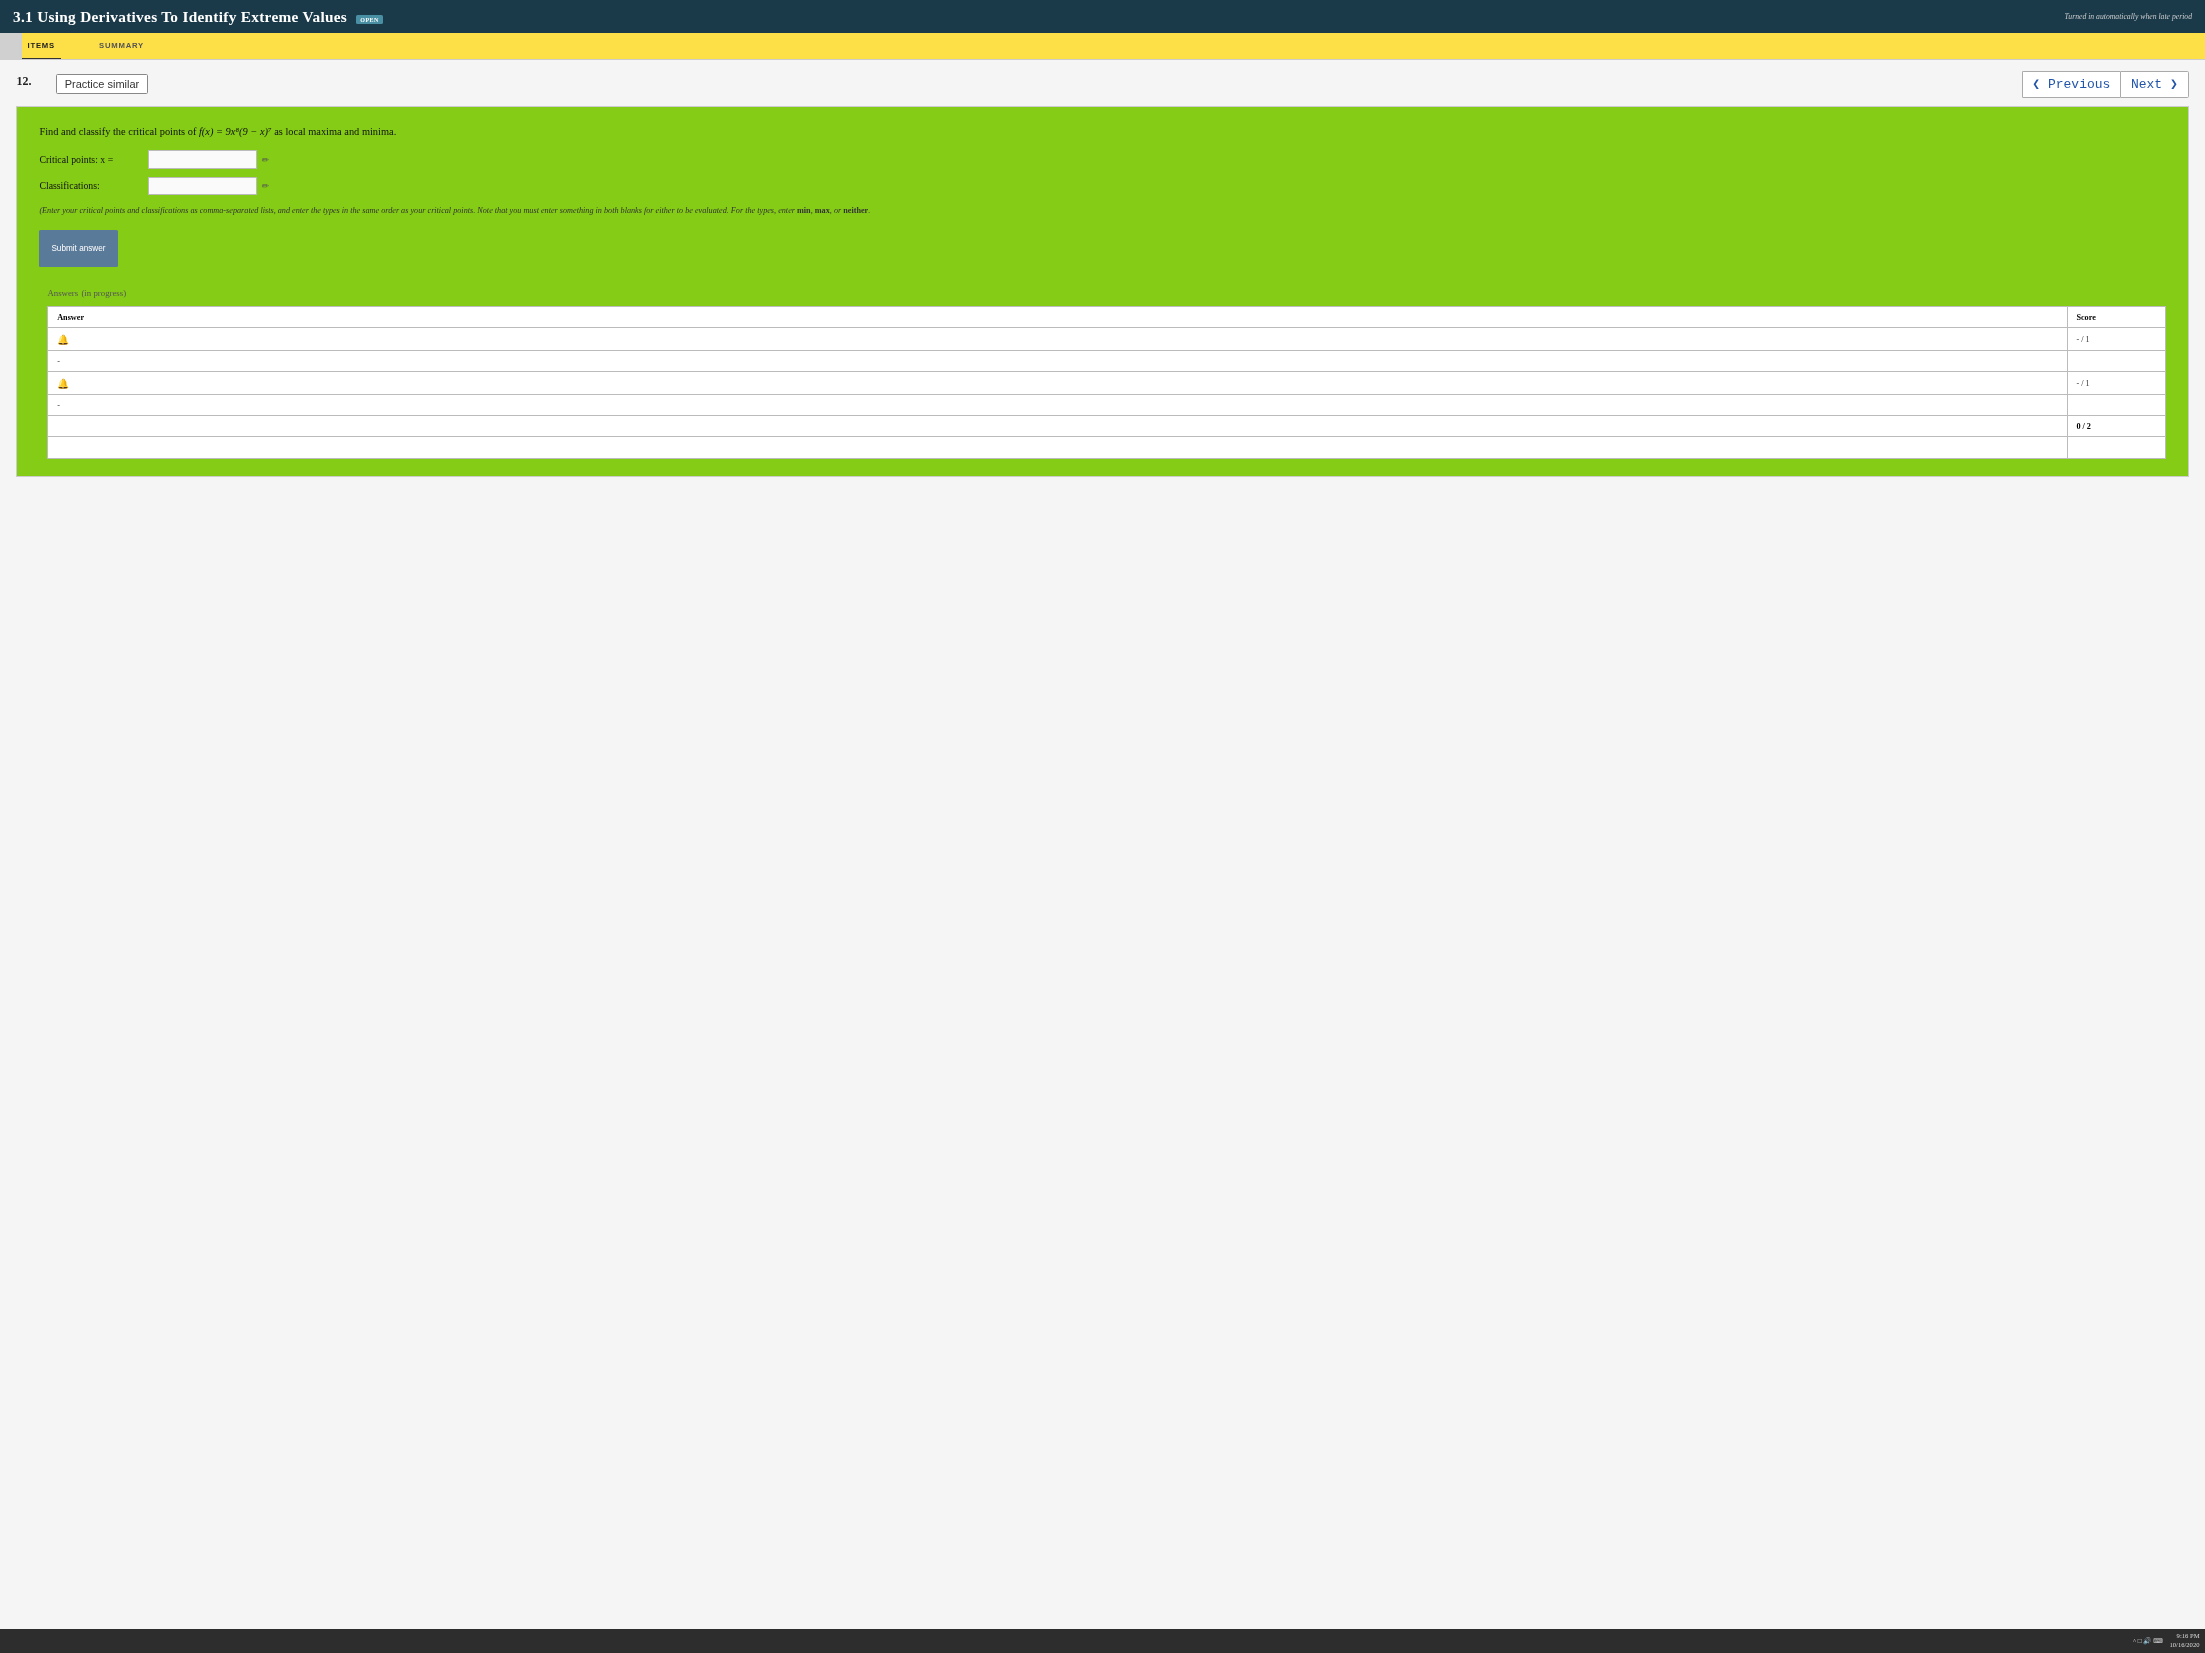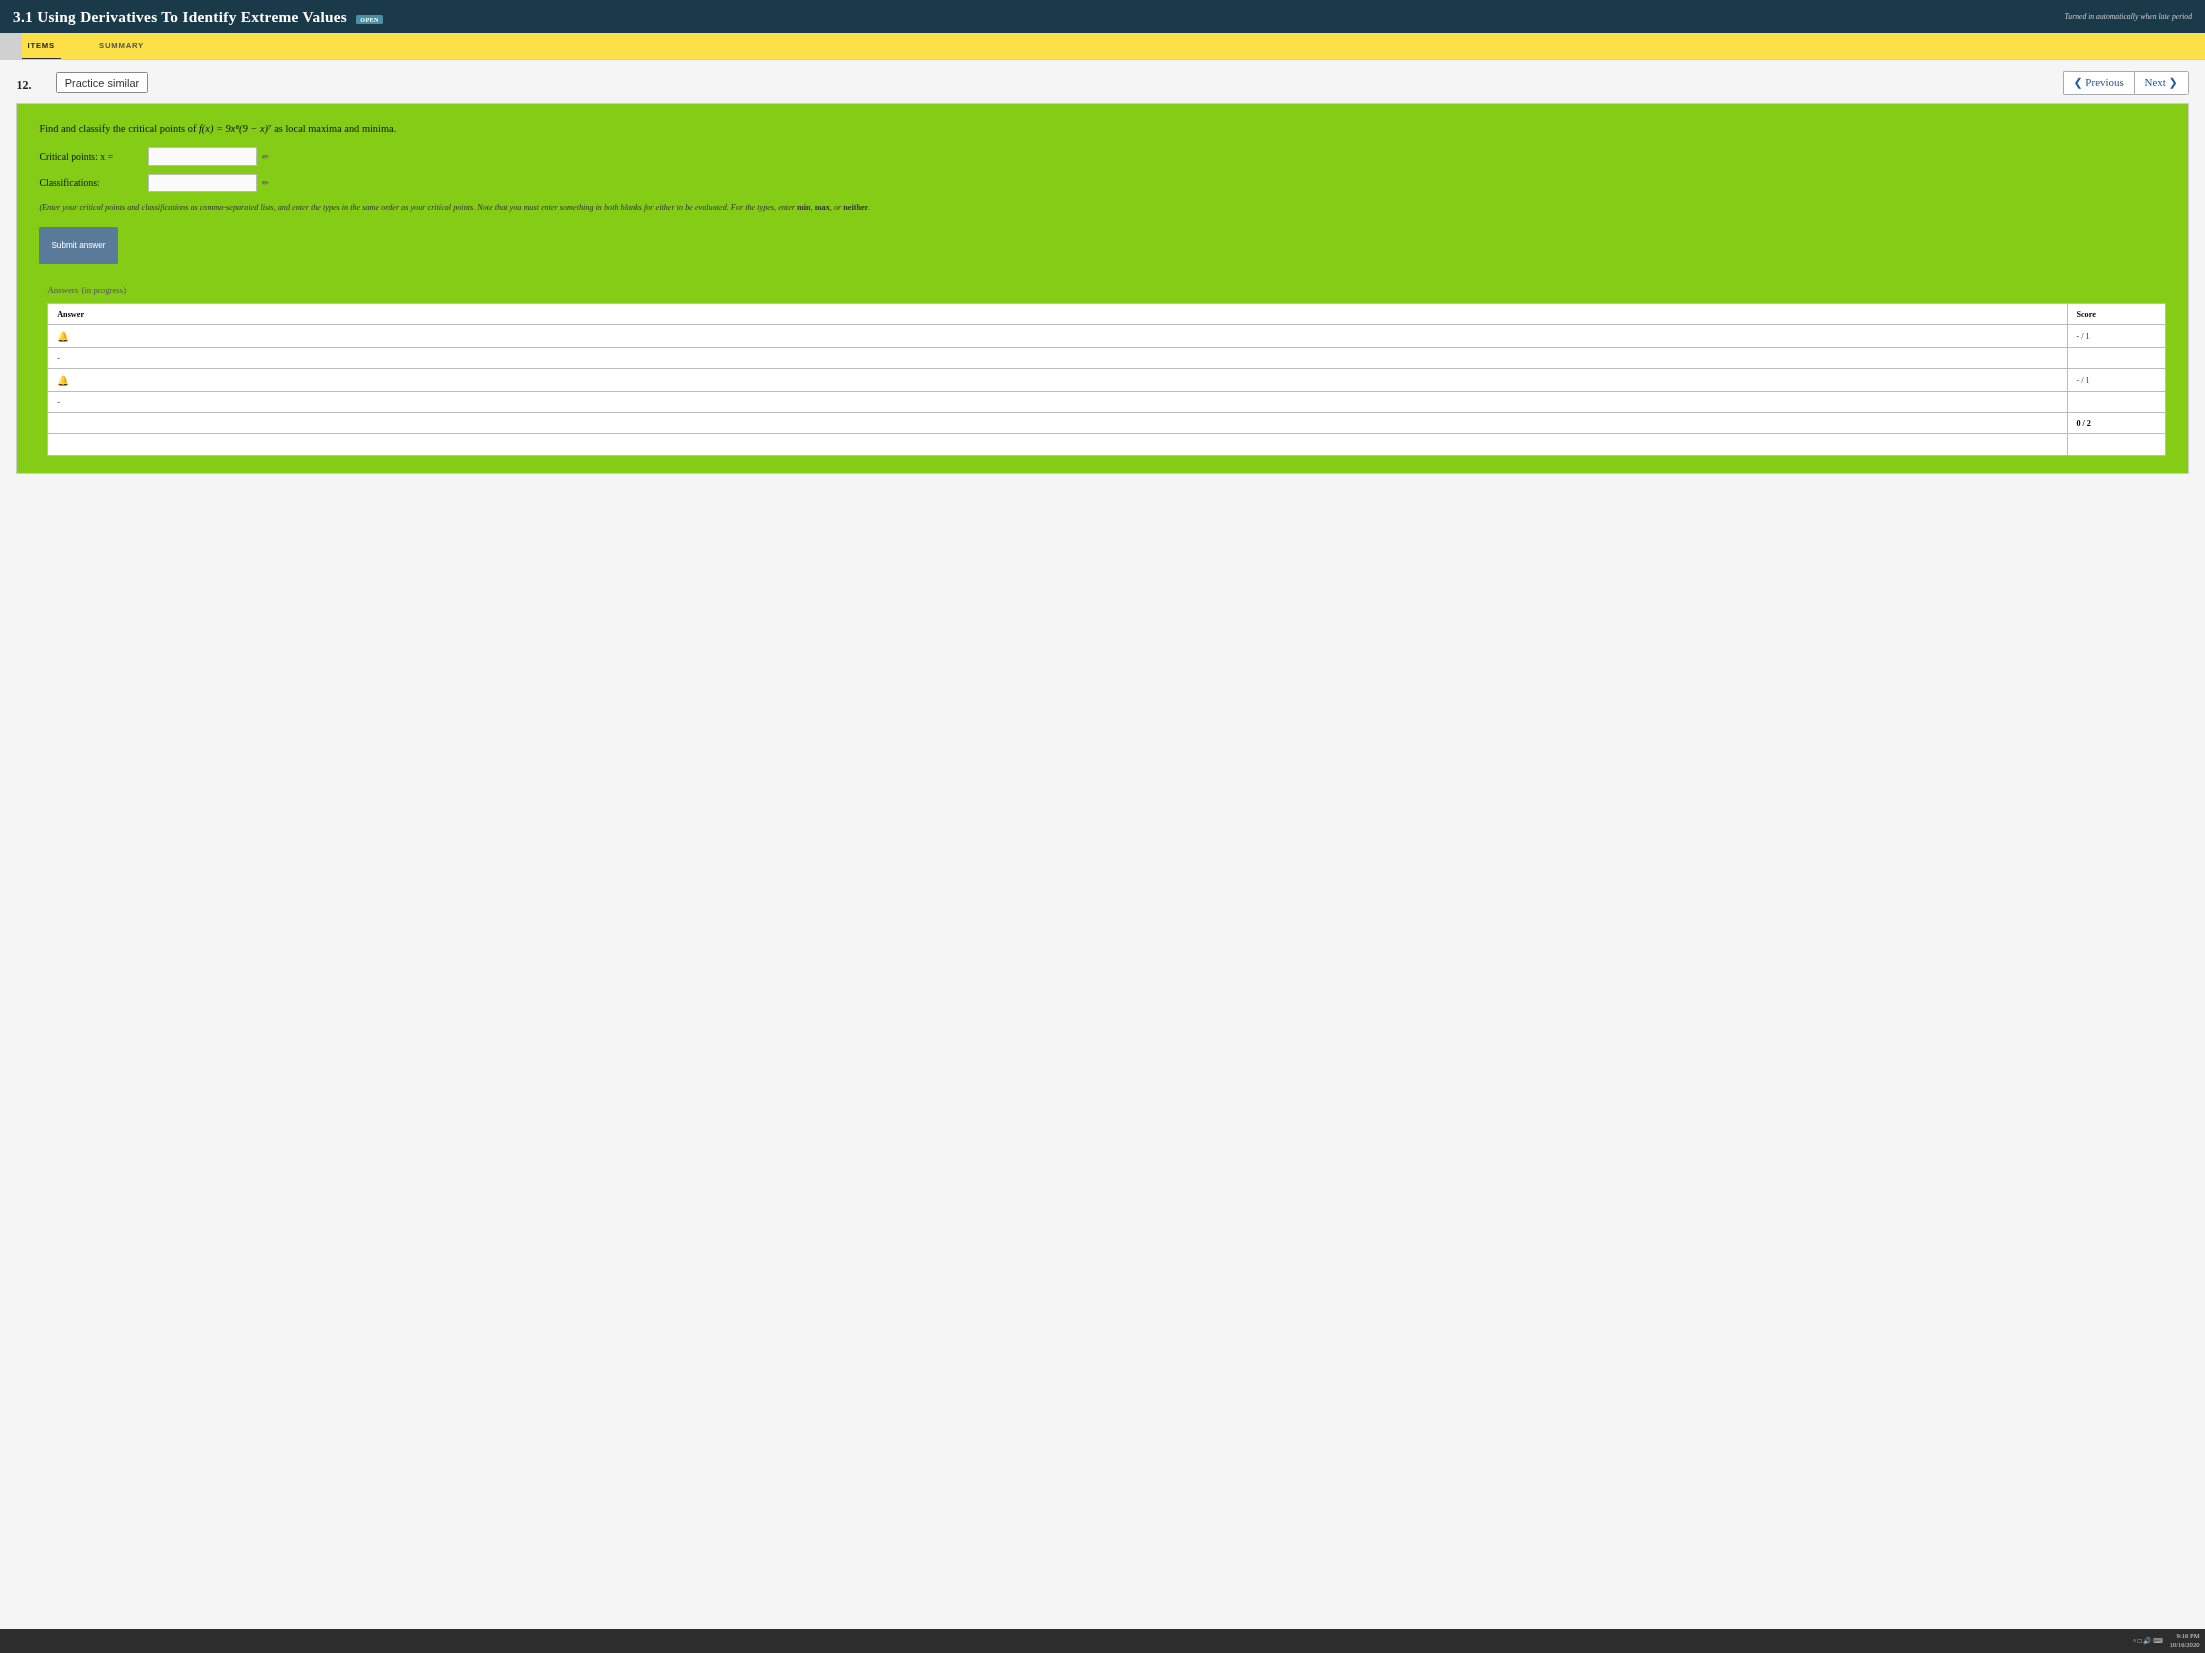--- a/index.html
+++ b/index.html
@@ -97,24 +97,24 @@
       font-family: Arial, sans-serif;
     }
     .nav-buttons {
       display: flex;
       gap: 0;
     }
     .nav-btn {
       border: 0.5px solid #aaa;
       background: white;
       padding: 4.4px 9.8px;
-      font-size: 11px;
+      font-size: 13px;
       cursor: pointer;
       color: #2255aa;
-      font-family: Liberation Serif, serif;
+      font-family: Liberation Mono, monospace;
     }
     .nav-btn:first-child {
       border-right: none;
       border-radius: 1.6px 0 0 1.6px;
     }
     .nav-btn:last-child {
       border-radius: 0 1.6px 1.6px 0;
     }
 
     
@@ -285,21 +285,21 @@
 </div>
 
 <div class="tabs-bar">
   <div class="tab active">ITEMS</div>
   <div class="tab">SUMMARY</div>
 </div>
 
 <div class="main-content">
 
   <div class="question-header">
-    <div style="display:flex;align-items:flex-end;gap:8.8px;">
+    <div style="display:flex;align-items:flex-start;gap:8.8px;">
       <span class="question-number">12.</span>
       <button class="practice-similar-btn">Practice similar</button>
     </div>
     <div class="nav-buttons">
       <button class="nav-btn">❮ Previous</button>
       <button class="nav-btn">Next ❯</button>
     </div>
   </div>
 
   <div class="question-body">

